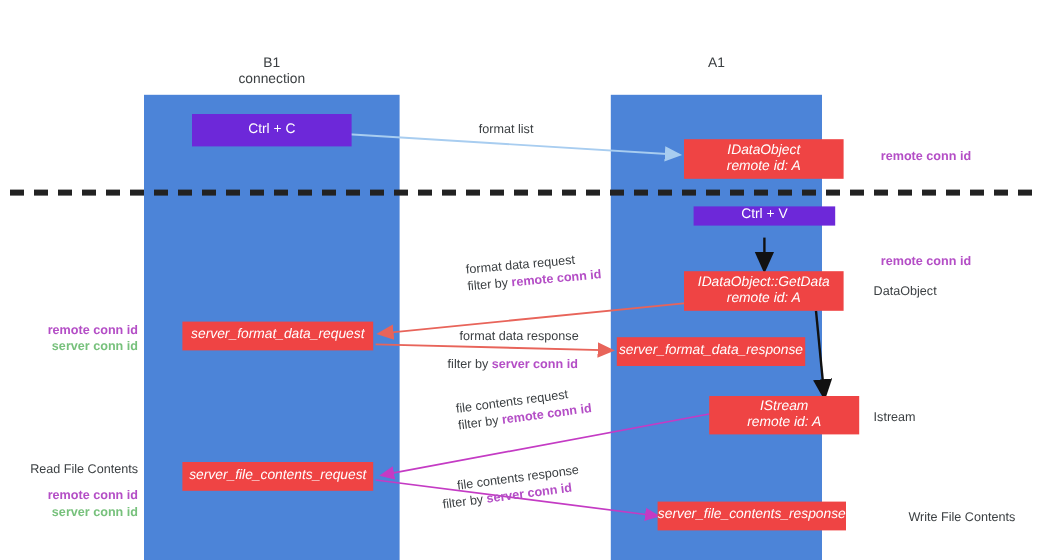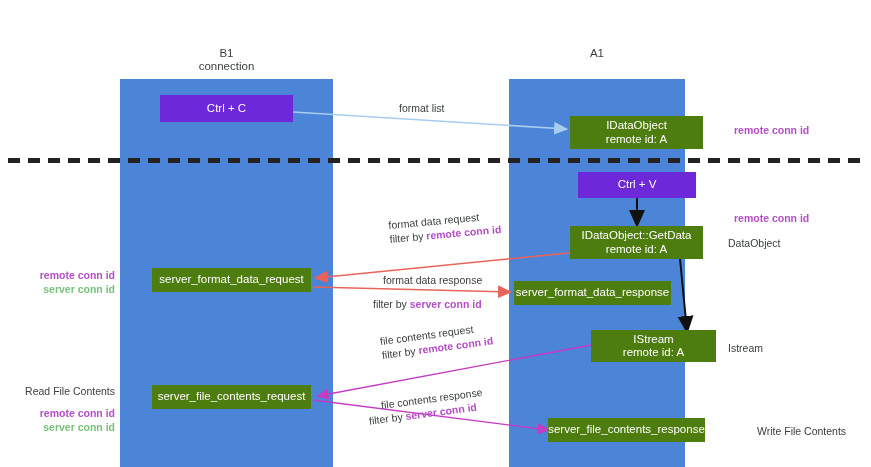--- a/index.html
+++ b/index.html
@@ -21,21 +21,21 @@
   .col-head{position:absolute;text-align:center;font-size:11.5px;line-height:13px;color:#3c4043;}
   .col-head .l2{display:block;}
 
   .title{position:absolute;left:0;top:6px;width:871px;text-align:center;
          font-size:14.5px;line-height:19px;color:#3c4043;}
 
   .box{position:absolute;box-sizing:border-box;display:flex;flex-direction:column;
        align-items:center;justify-content:center;color:#ffffff;text-align:center;
        font-size:11.5px;line-height:13.5px;}
   .box.green{background:#6d28d9;}
-  .box.orange{background:#4d7c0f;}
+  .box.orange{background:#ef4444;font-style:italic;}
   .box .l2{display:block;}
 
   .edge-label{position:absolute;font-size:10.5px;line-height:14px;color:#3c4043;
               white-space:nowrap;}
   .edge-label .hl-purple{color:#b44ec6;font-weight:bold;}
   .edge-label.rot{transform-origin:left center;}
 
   .side-label{position:absolute;font-size:10.5px;line-height:14px;color:#3c4043;white-space:nowrap;}
   .side-label .purple{color:#b44ec6;font-weight:bold;display:block;}
   .side-label .green{color:#77c17c;font-weight:bold;display:block;}
@@ -95,21 +95,21 @@
 
   <div class="box green" style="left:160px;top:95px;width:133px;height:27px;">
     <span>Ctrl + C</span>
   </div>
 
   <div class="box orange" style="left:570px;top:116px;width:133px;height:33px;">
     <span>IDataObject</span>
     <span class="l2">remote id: A</span>
   </div>
 
-  <div class="box green" style="left:578px;top:172px;width:118px;height:26px;">
+  <div class="box green" style="left:578px;top:172px;width:118px;height:16px;">
     <span>Ctrl + V</span>
   </div>
 
   <div class="box orange" style="left:570px;top:226px;width:133px;height:33px;">
     <span>IDataObject::GetData</span>
     <span class="l2">remote id: A</span>
   </div>
 
   <div class="box orange" style="left:152px;top:268px;width:159px;height:24px;">
     <span>server_format_data_request</span>

